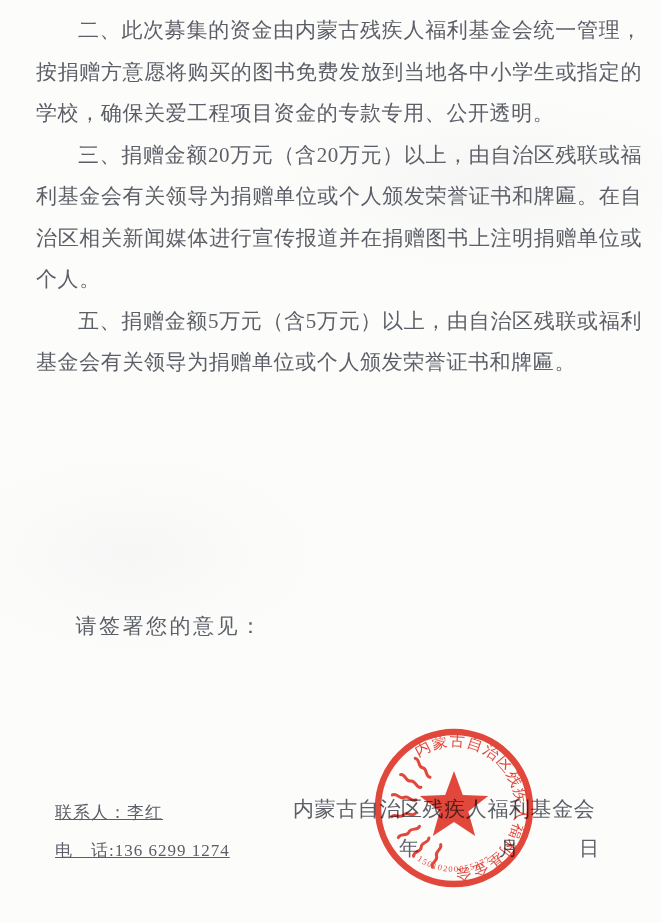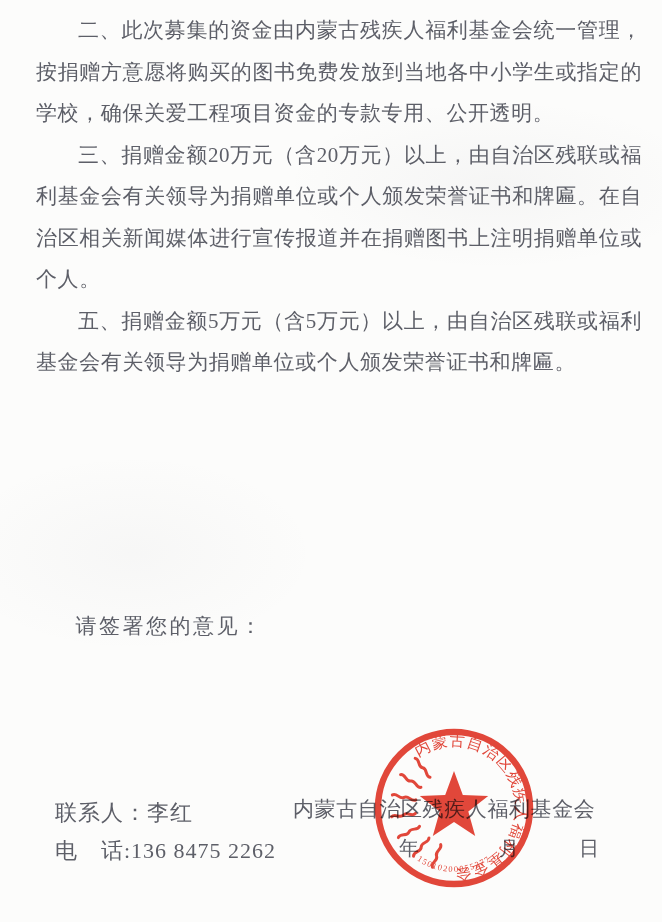--- a/index.html
+++ b/index.html
@@ -20,21 +20,21 @@
   .body-text p{
     margin:0;font-size:21px;line-height:41.5px;
     text-align:justify;text-indent:2em;letter-spacing:0.6px;
   }
   .sign-prompt{
     position:absolute;left:36px;top:604px;margin:8px;
     font-size:21px;letter-spacing:2.5px;text-indent:1.5em;text-align:center;
   }
   .contact{
     position:absolute;left:55px;top:794px;
-    font-size:22px;line-height:38px;letter-spacing:1px;
+    font-size:17px;line-height:38px;letter-spacing:1px;text-decoration:underline;
   }
   .signature{
     position:absolute;left:293px;top:795px;width:320px;
   }
   .signature .org{font-size:21px;letter-spacing:0.6px;}
   .signature .dateline{
     margin-top:12px;padding-left:92px;font-size:20px;letter-spacing:0;text-align:center;
   }
   .seal{
     position:absolute;left:369px;top:723px;width:170px;height:170px;
@@ -50,21 +50,21 @@
   <div class="body-text">
     <p>二、此次募集的资金由内蒙古残疾人福利基金会统一管理，按捐赠方意愿将购买的图书免费发放到当地各中小学生或指定的学校，确保关爱工程项目资金的专款专用、公开透明。</p>
     <p>三、捐赠金额20万元（含20万元）以上，由自治区残联或福利基金会有关领导为捐赠单位或个人颁发荣誉证书和牌匾。在自治区相关新闻媒体进行宣传报道并在捐赠图书上注明捐赠单位或个人。</p>
     <p>五、捐赠金额5万元（含5万元）以上，由自治区残联或福利基金会有关领导为捐赠单位或个人颁发荣誉证书和牌匾。</p>
   </div>
 
   <p class="sign-prompt">请签署您的意见：</p>
 
   <div class="contact">
     <div>联系人：李红</div>
-    <div>电　话:136 8475 2262</div>
+    <div>电　话:136 6299 1274</div>
   </div>
 
   <div class="signature">
     <div class="org">内蒙古自治区残疾人福利基金会</div>
     <div class="dateline">年　　　　月　　　日</div>
   </div>
 
   <svg class="seal" viewBox="0 0 170 170" aria-hidden="true">
 
     <circle cx="85" cy="85" r="76" fill="none" stroke="#e23a2c" stroke-width="6.5"></circle>

